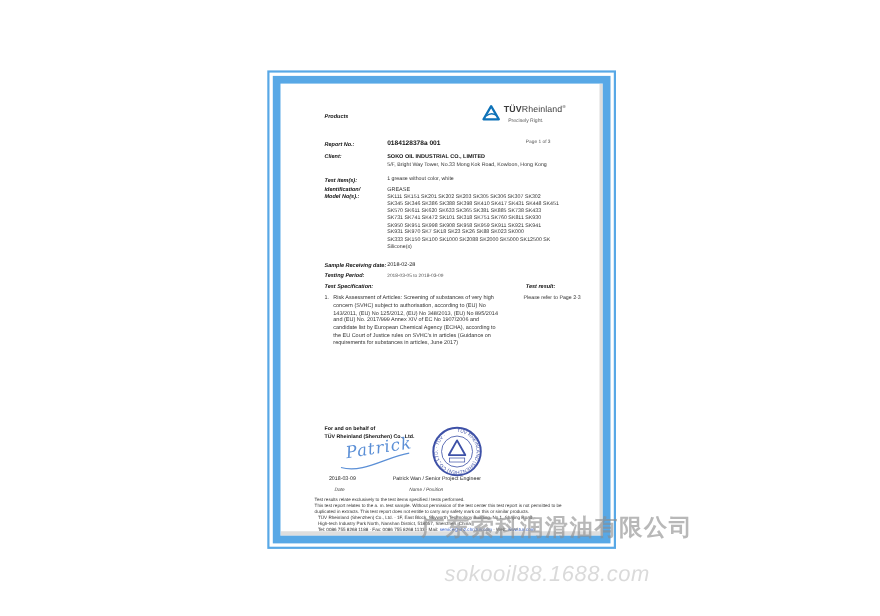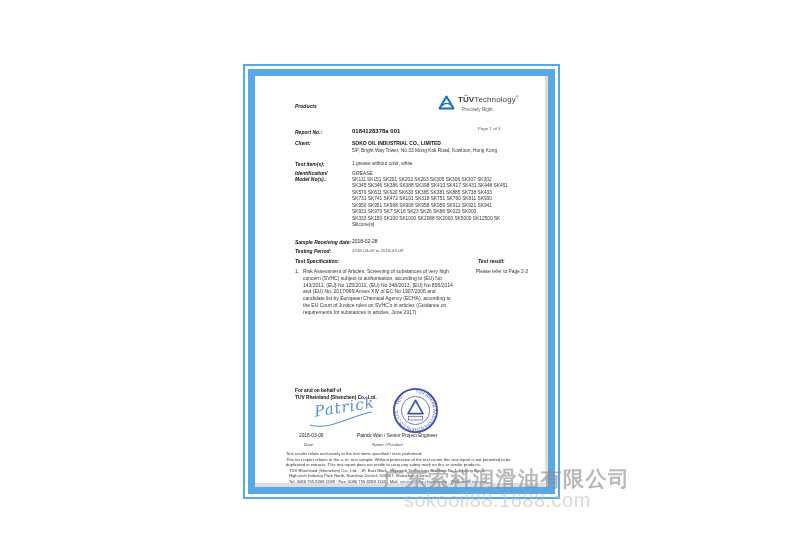--- a/index.html
+++ b/index.html
@@ -45,42 +45,43 @@
   
   .foot{font-size:4.2px;color:#333;white-space:nowrap;}
   .link{color:#2a56c6;}
   
   .wm-cn{
     position:absolute;left:383px;top:465px;z-index:10;
     font-size:21px;letter-spacing:1.5px;color:rgba(140,140,140,0.62);
     font-weight:bold;white-space:nowrap;
   }
   .wm-url{
-    position:absolute;left:404px;top:489px;z-index:10;
+    position:absolute;left:404px;top:511px;z-index:10;
     font-size:20px;letter-spacing:0.5px;color:rgba(187,187,187,0.55);
     white-space:nowrap;
+    font-style:italic;
   }
 </style>
 </head>
 <body>
 
 <div class="cert">
   <div class="band">
     <div class="content">
 
       <div class="abs lbl" style="left:23px;top:10px;">Products</div>
 
       <div class="logo-row">
         <span style="margin-right:3px;">
           <svg width="17" height="15" viewBox="0 0 34 30">
             <path d="M17 3 L31 27 L3 27 Z" fill="none" stroke="#0e72b8" stroke-width="4" stroke-linejoin="round"></path>
             <path d="M8 21 Q17 13 27 20" fill="none" stroke="#0e72b8" stroke-width="2.4"></path>
           </svg>
         </span>
-        <span class="brand"><b>TÜV</b><span>Technology</span><span class="reg">®</span></span>
+        <span class="brand"><b>TÜV</b><span>Rheinland</span><span class="reg">®</span></span>
       </div>
       <div class="tagline">Precisely Right.</div>
 
       <div class="abs small" style="left:206px;top:33px;font-size:4.4px;color:#555;">Page 1 of 3</div>
 
       <div class="abs lbl" style="left:23px;top:36px;">Report No.:</div>
       <div class="abs val" style="left:80px;top:35px;font-weight:bold;font-size:6px;color:#111;">0184128378a 001</div>
 
       <div class="abs lbl" style="left:23px;top:47px;">Client:</div>
       <div class="abs val" style="left:80px;top:47px;font-weight:bold;color:#111;">SOKO OIL INDUSTRIAL CO., LIMITED</div>

